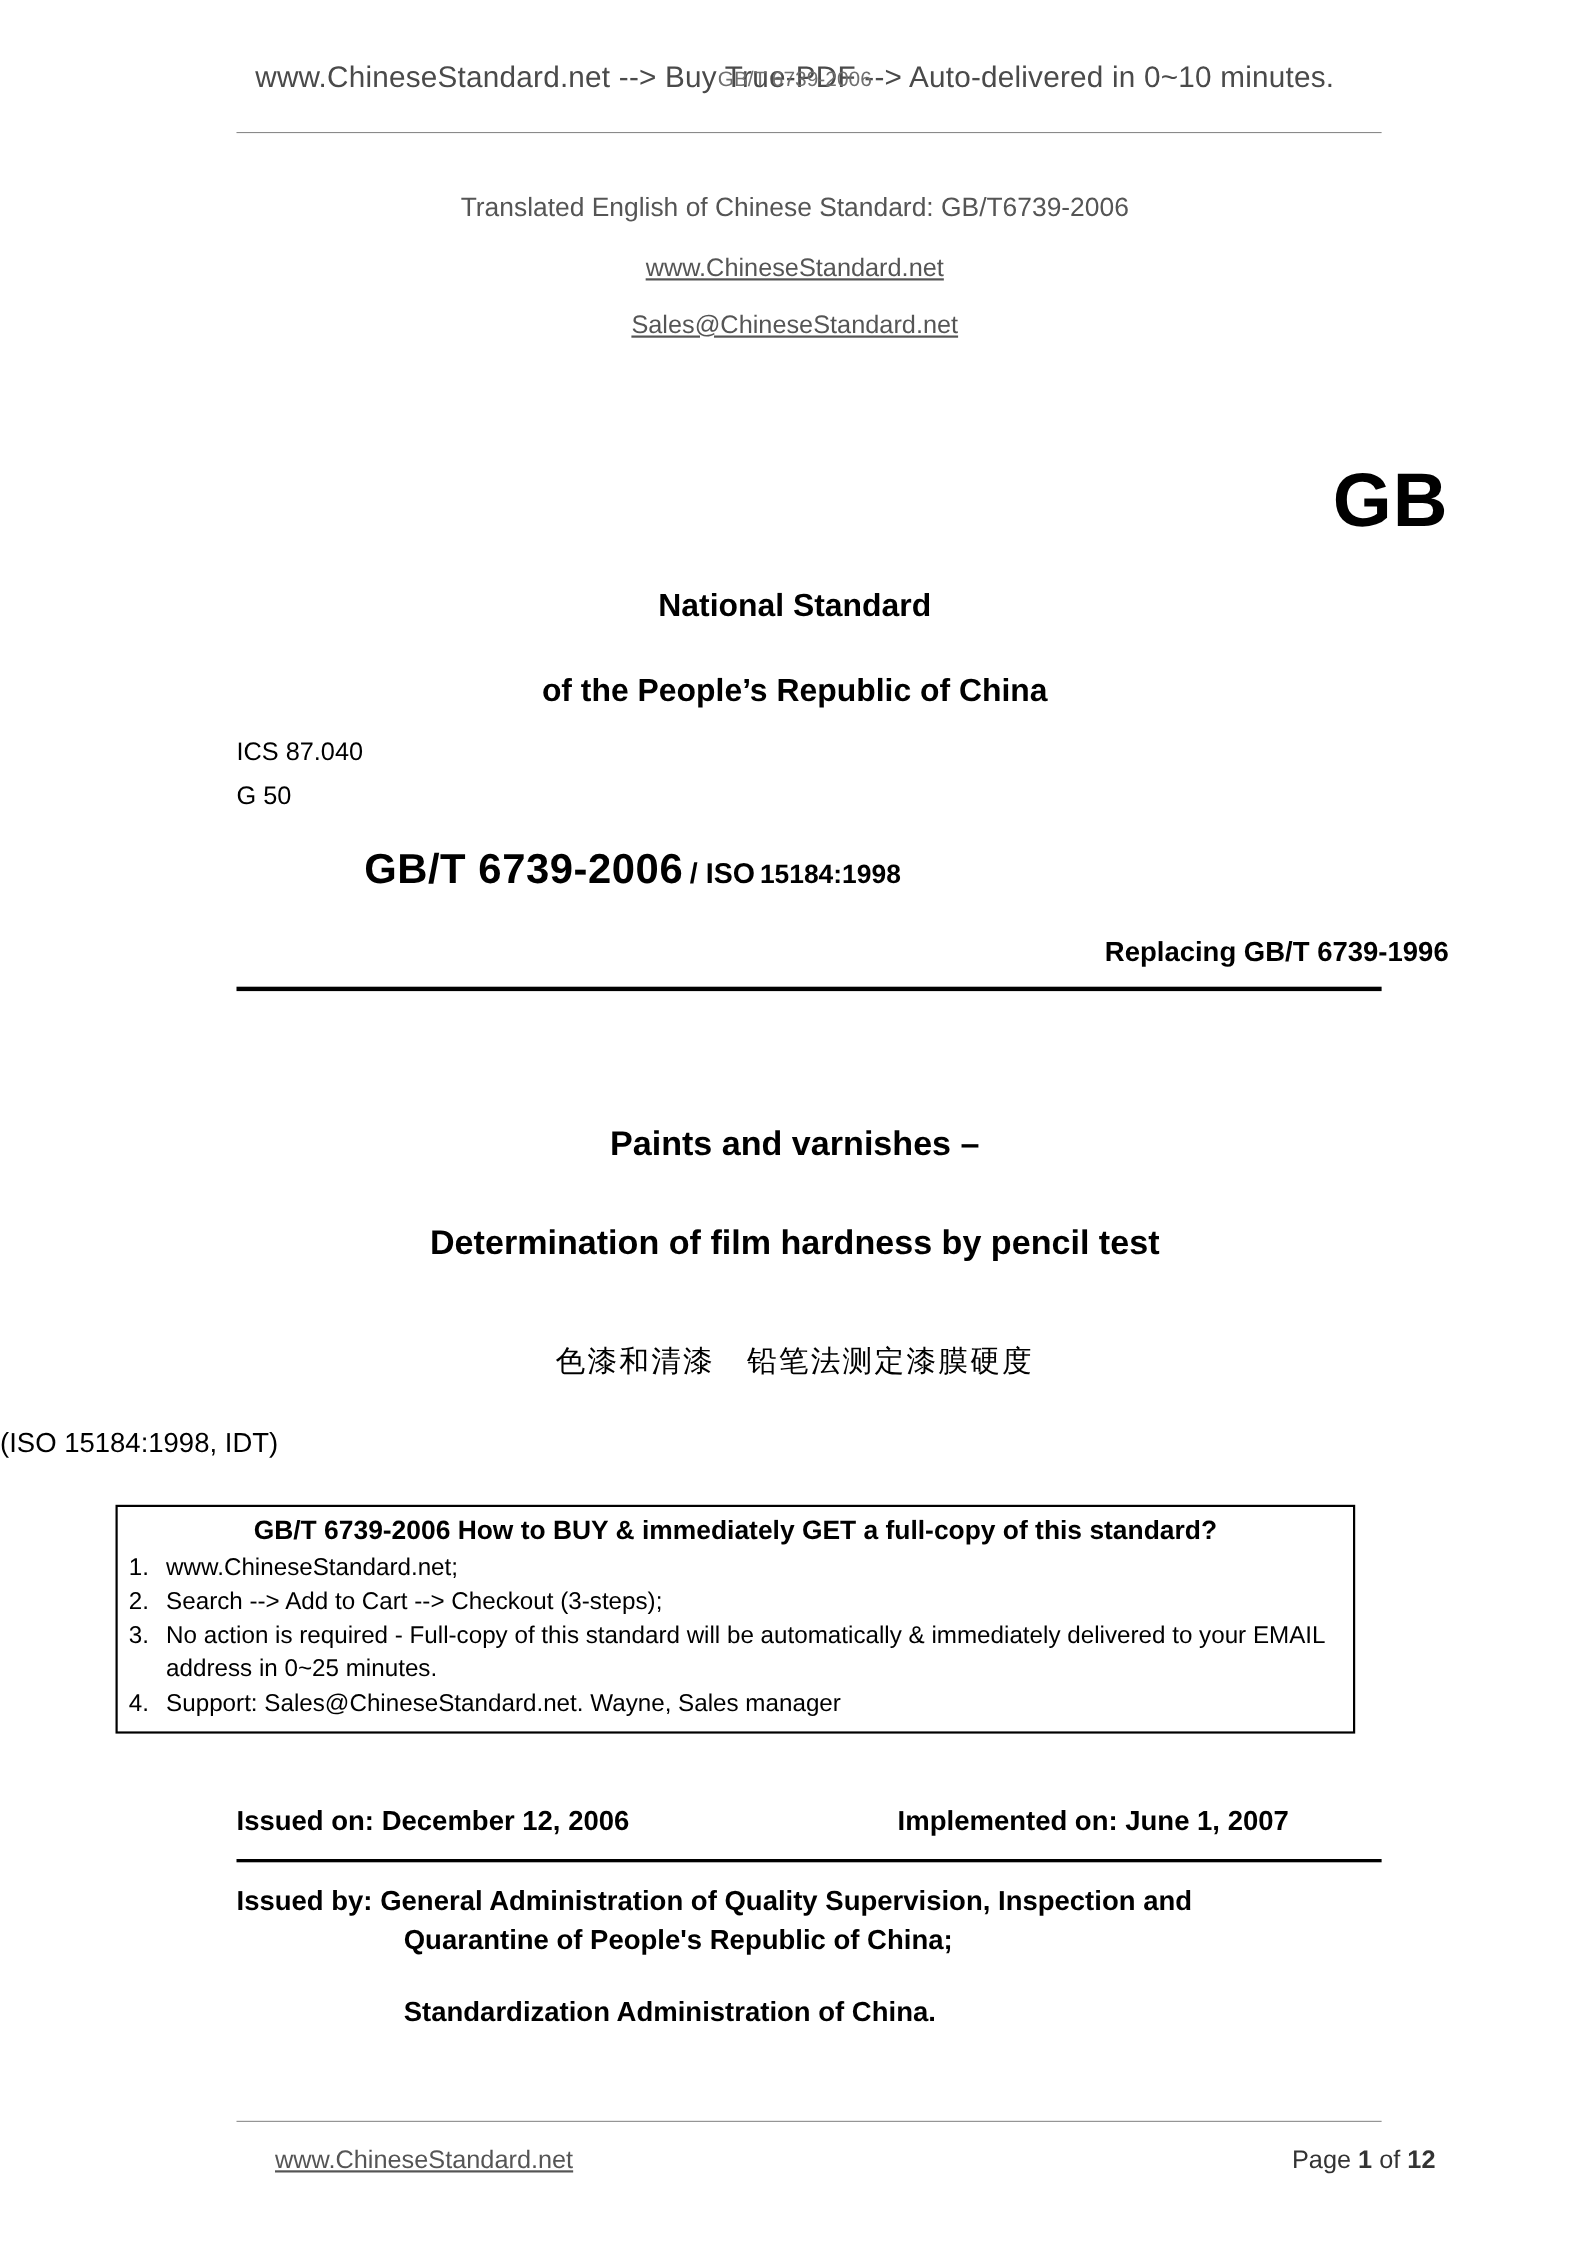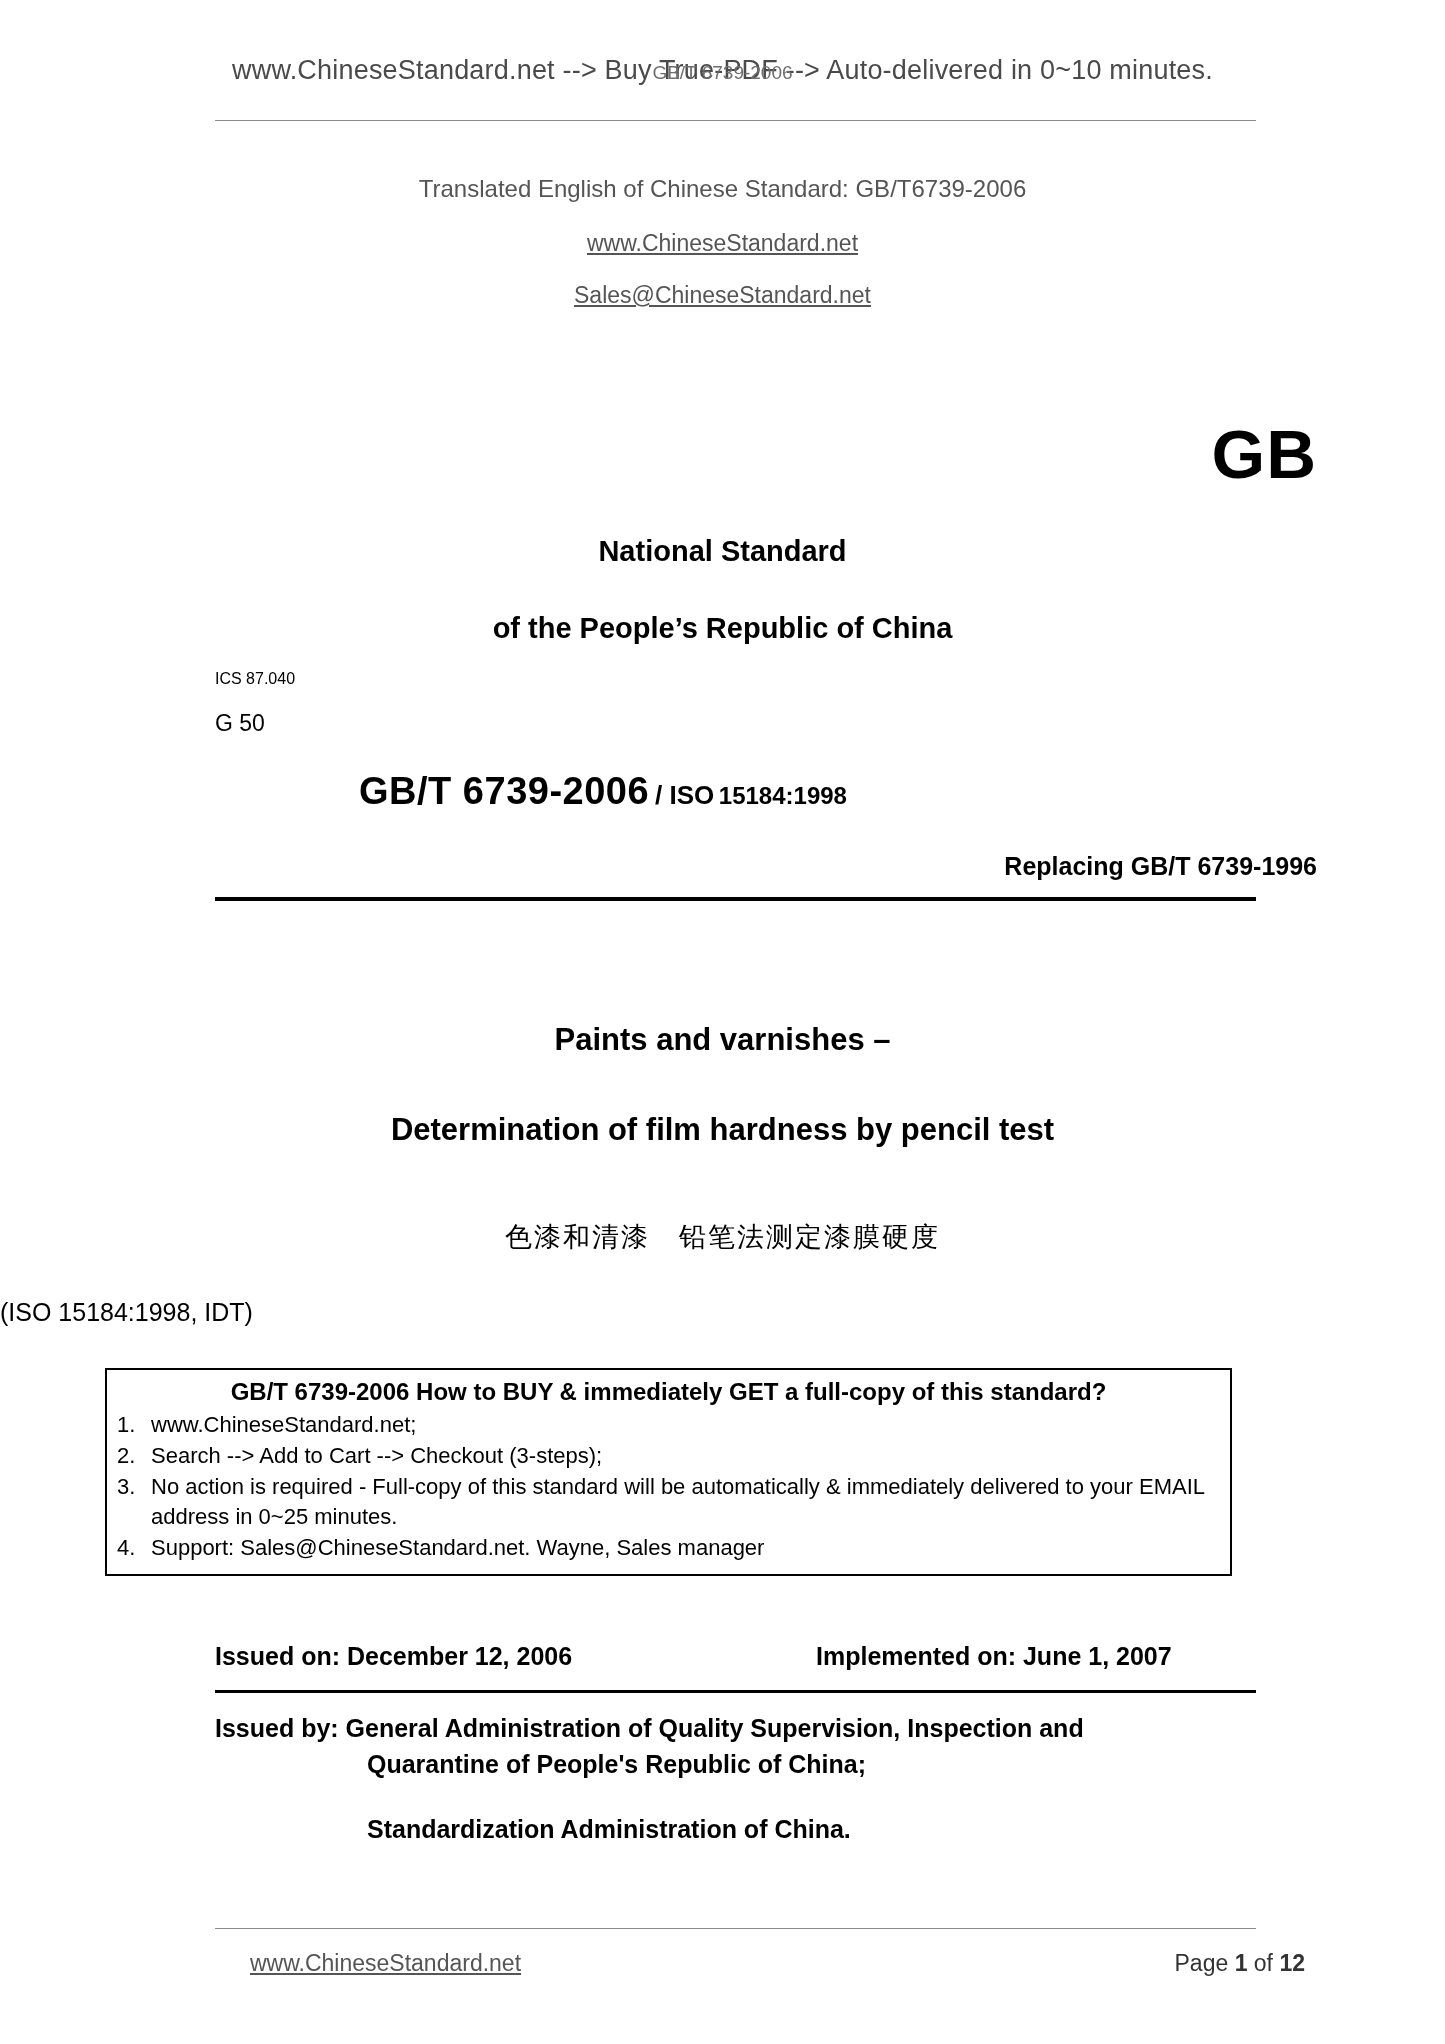--- a/index.html
+++ b/index.html
@@ -96,37 +96,36 @@
     left: 0;
     width: 1445px;
     text-align: center;
     font-size: 29px;
     font-weight: bold;
   }
   .ics {
     position: absolute;
     top: 670px;
     left: 215px;
-    font-size: 16px;
+    font-size: 23px;
   }
   .gcode {
     position: absolute;
     top: 710px;
     left: 215px;
     font-size: 23px;
   }
 
   .std-no-row {
     position: absolute;
     top: 770px;
     left: 0;
     width: 1150px;
     text-align: center;
     white-space: nowrap;
-    padding-left: 28px;
   }
   .std-no-main {
     font-size: 38px;
     font-weight: bold;
     letter-spacing: 0.5px;
   }
   .std-no-iso {
     font-size: 26px;
     font-weight: bold;
     margin-left: 6px;

